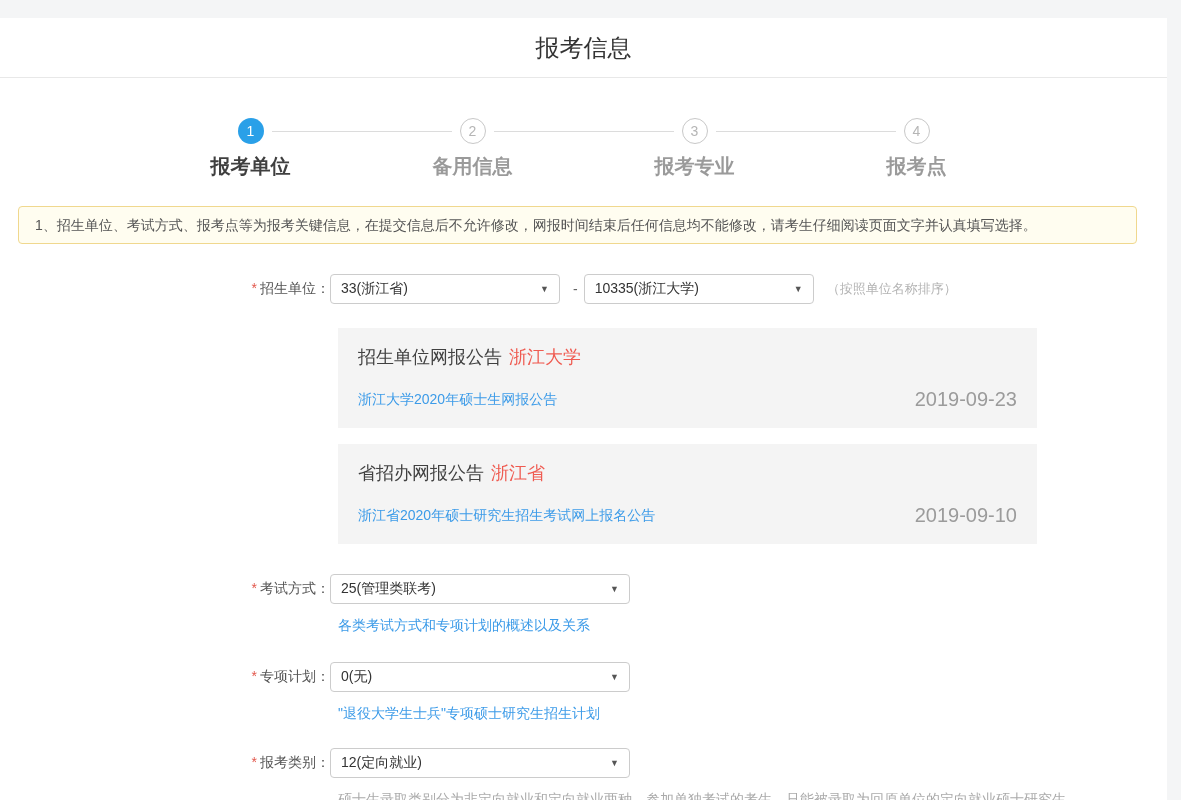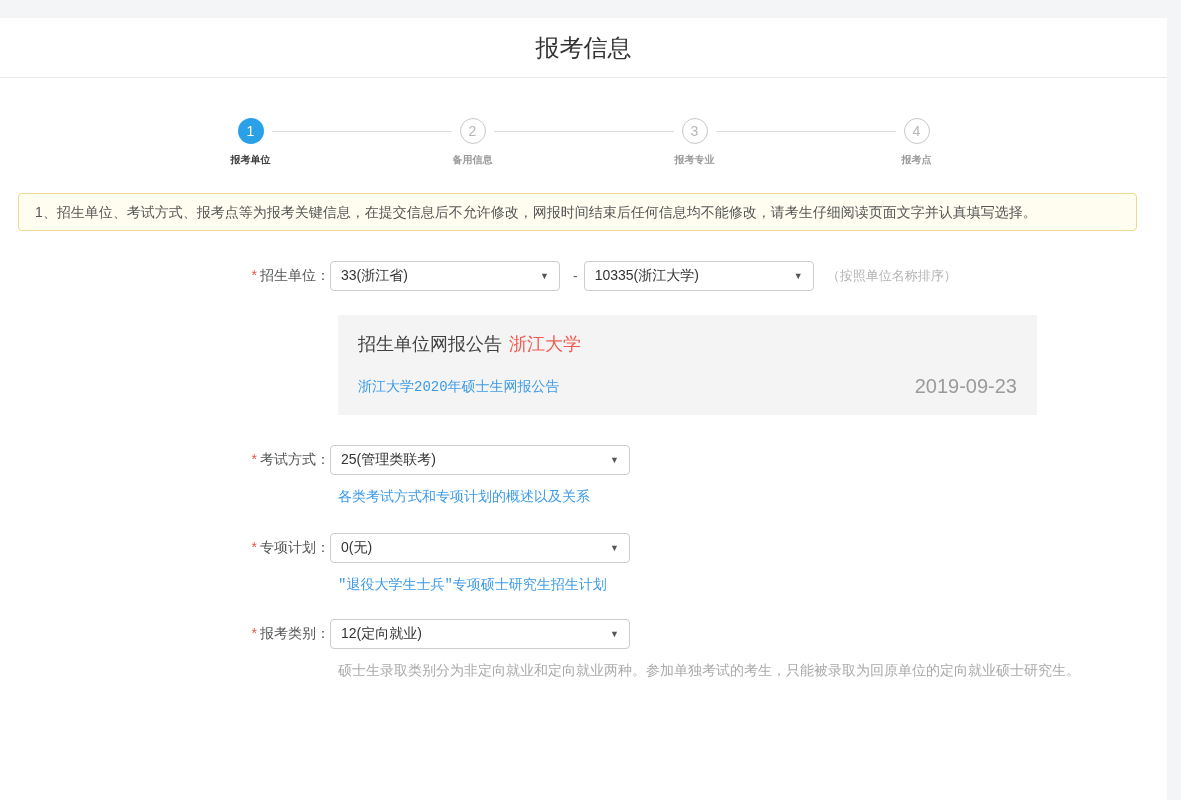--- a/index.html
+++ b/index.html
@@ -29,21 +29,21 @@
     content:""; position:absolute; top:13px;
     left:calc(50% + 21px); width:180px; height:1px; background:#dcdcdc;
   }
   .step-circle {
     width:26px; height:26px; border-radius:50%;
     line-height:24px; text-align:center; font-size:14px;
     background:#fff; border:1px solid #c8c8c8; color:#b5b5b5;
     position:relative; z-index:1;
   }
   .step.active .step-circle { background:#2aa0e8; border-color:#2aa0e8; color:#fff; line-height:26px; border:none; }
-  .step-label { margin-top:9px; font-size:10px; font-weight:bold; color:#9a9a9a; }
+  .step-label { margin-top:9px; font-size:20px; font-weight:bold; color:#9a9a9a; }
   .step.active .step-label { color:#3f3f3f; }
   
   .notice {
     margin:26px 30px 0 18px;
     background:#fffdf0;
     border:1px solid #f0d88e;
     border-radius:4px;
     padding:6px 16px;
     font-size:14px; color:#555; line-height:24px;
   }
@@ -73,21 +73,21 @@
   .ann-box {
     margin-left:338px; width:699px;
     background:#f4f4f4;
     padding:17px 20px;
   }
   .ann-box.first { margin-top:24px; }
   .ann-box.second { margin-top:16px; }
   .ann-title { font-size:18px; color:#404040; }
   .ann-org { color:#ef5b51; margin-left:7px; }
   .ann-link-row { margin-top:19px; display:flex; align-items:center; justify-content:space-between; }
-  .blue-link { color:#3c9be8; font-size:14px; text-decoration:none; cursor:pointer;font-family:Liberation Mono, monospace; }
+  .blue-link { color:#3c9be8; font-size:14px; text-decoration:none; cursor:pointer; }
   .ann-date { color:#9b9b9b; font-size:20px; }
   .below-link { margin:13px 0 0 338px; font-size:14px; }
   .below-hint { margin:13px 0 0 338px; font-size:14px; color:#aaa; }
 </style>
 </head>
 <body>
 
 <div class="panel">
 
   <div class="panel-header">
@@ -132,20 +132,27 @@
   </div>
 
   <div class="ann-box first">
     <div class="ann-title"><span>招生单位网报公告</span><span class="ann-org">浙江大学</span></div>
     <div class="ann-link-row">
       <a class="blue-link">浙江大学2020年硕士生网报公告</a>
       <span class="ann-date">2019-09-23</span>
     </div>
   </div>
 
+  <div class="ann-box second">
+    <div class="ann-title"><span>省招办网报公告</span><span class="ann-org">浙江省</span></div>
+    <div class="ann-link-row">
+      <a class="blue-link">浙江省2020年硕士研究生招生考试网上报名公告</a>
+      <span class="ann-date">2019-09-10</span>
+    </div>
+  </div>
 
   <div class="form-row mt30">
     <div class="form-label"><span class="req">*</span><span>考试方式：</span></div>
     <div class="select w300">
       <span>25(管理类联考)</span>
       <span class="caret">▼</span>
     </div>
   </div>
   <div class="below-link">
     <a class="blue-link">各类考试方式和专项计划的概述以及关系</a>

